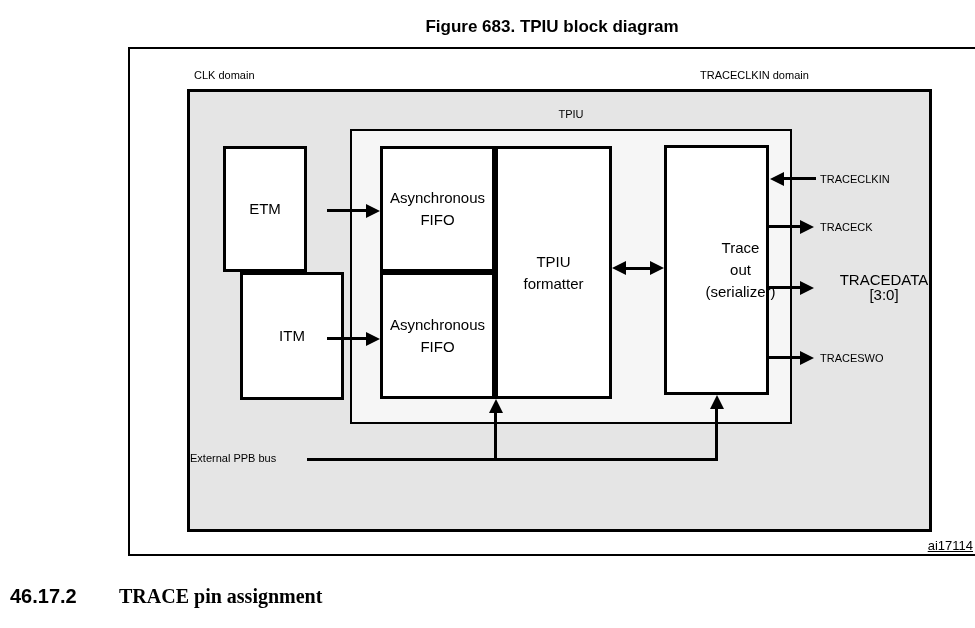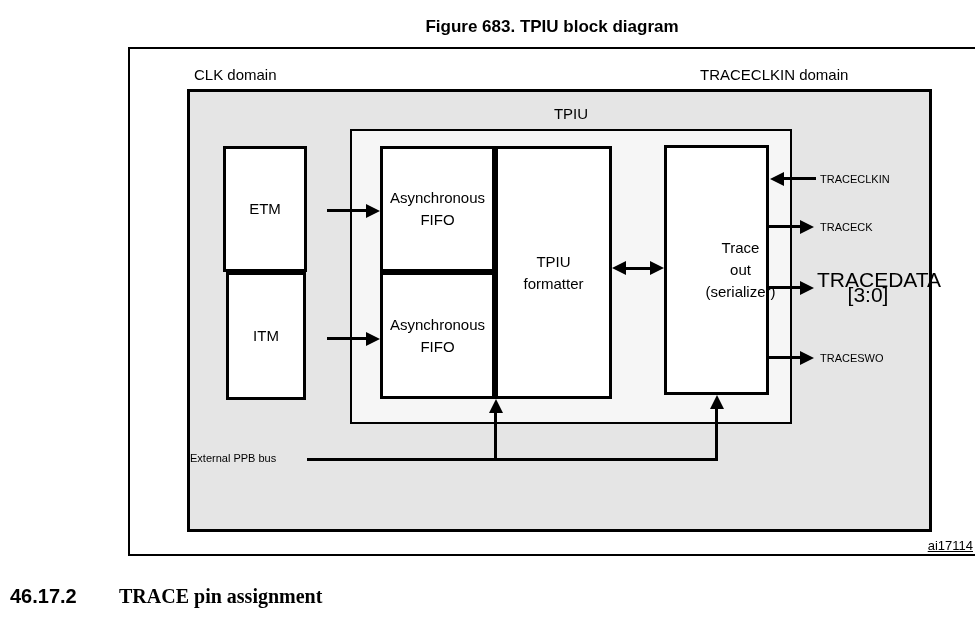--- a/index.html
+++ b/index.html
@@ -21,29 +21,29 @@
   }
   .inner-box{
     position:absolute;left:220px;top:80px;width:442px;height:295px;
     background:#f6f6f6;border:2px solid #000;box-sizing:border-box;
   }
   .block{
     position:absolute;background:#ffffff;border:3px solid #000;box-sizing:border-box;
     display:flex;flex-direction:column;align-items:center;justify-content:center;
     font-size:15px;line-height:22px;text-align:center;
   }
-  .lbl{position:absolute;font-size:15px;line-height:18px;white-space:nowrap;text-align:right;}
+  .lbl{position:absolute;font-size:11px;line-height:18px;white-space:nowrap;text-align:right;}
   .hline{position:absolute;height:3px;background:#000;}
   .vline{position:absolute;width:3px;background:#000;}
   .ah{position:absolute;width:0;height:0;}
   .ah-r{border-top:7px solid transparent;border-bottom:7px solid transparent;border-left:14px solid #000;}
   .ah-l{border-top:7px solid transparent;border-bottom:7px solid transparent;border-right:14px solid #000;}
   .ah-u{border-left:7px solid transparent;border-right:7px solid transparent;border-bottom:14px solid #000;}
   .sig{position:absolute;font-size:11px;height:18px;display:flex;align-items:center;white-space:nowrap;}
-  .sig2{position:absolute;font-size:21px;line-height:15px;text-align:center;width:102px;}
+  .sig2{position:absolute;font-size:15px;line-height:15px;text-align:center;width:102px;margin-left:16px;}
   .sig2 span{display:block;}
   .fig-code{position:absolute;right:2px;top:489px;font-size:13px;text-decoration:underline;}
   .section-heading{position:absolute;top:584px;left:0;font-size:20px;font-weight:bold;line-height:24px;}
   .section-heading .num{position:absolute;left:10px;white-space:nowrap;}
   .section-heading .txt{position:absolute;left:119px;white-space:nowrap;font-family:Liberation Serif, serif;}
 </style>
 </head>
 <body>
 
 <div class="page">
@@ -56,21 +56,21 @@
     <div class="lbl" style="left:570px;top:17px;">TRACECLKIN domain</div>
 
     <div class="gray-box"></div>
 
     <div class="lbl" style="left:441px;top:56px;transform:translateX(-50%);">TPIU</div>
     <div class="inner-box"></div>
 
     <div class="block" style="left:93px;top:97px;width:84px;height:126px;">
       <span>ETM</span>
     </div>
-    <div class="block" style="left:96px;top:223px;width:80px;height:128px;">
+    <div class="block" style="left:110px;top:223px;width:104px;height:128px;">
       <span>ITM</span>
     </div>
     <div class="block" style="left:250px;top:97px;width:115px;height:126px;">
       <span>Asynchronous</span>
       <span>FIFO</span>
     </div>
     <div class="block" style="left:250px;top:223px;width:115px;height:127px;">
       <span>Asynchronous</span>
       <span>FIFO</span>
     </div>

